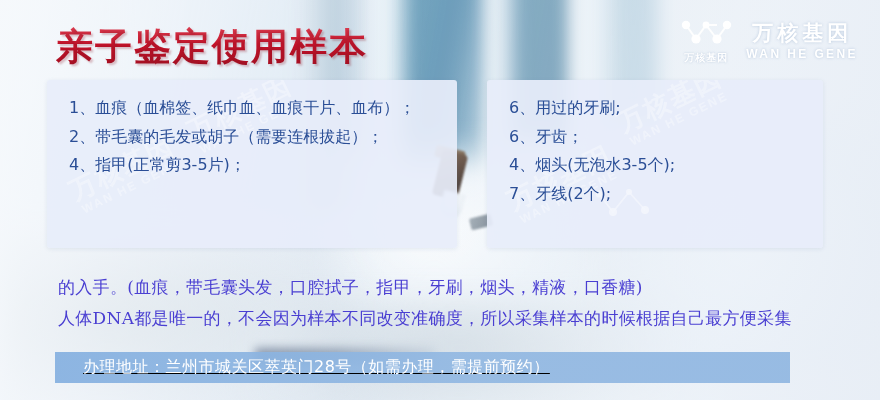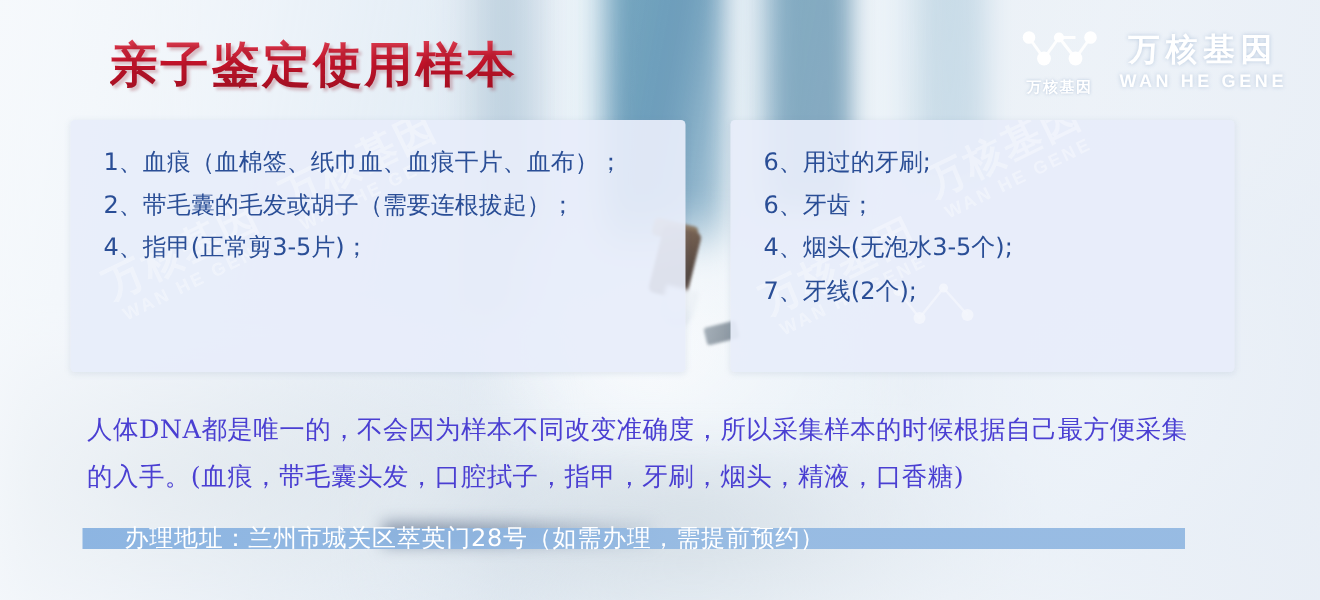--- a/index.html
+++ b/index.html
@@ -63,23 +63,23 @@
     background:linear-gradient(90deg,rgba(52,72,104,.75),rgba(120,140,168,.2));
     filter:blur(5px);
   }
   .bg-wash{
     position:absolute;inset:0;
     background:linear-gradient(100deg,rgba(246,249,252,.88) 0%,rgba(240,245,250,.45) 26%,rgba(236,243,249,.12) 42%,rgba(238,244,250,.35) 62%,rgba(236,242,249,.72) 82%,rgba(232,238,246,.85) 100%);
   }
 
   
   .title{
-    position:absolute;left:73px;top:22px;
+    position:absolute;left:56px;top:22px;
     font-family:Liberation Sans, sans-serif;
-    font-size:32px;font-weight:700;letter-spacing:2px;
+    font-size:37px;font-weight:700;letter-spacing:2px;
     color:#b3182b;
     background:linear-gradient(180deg,#e0485a 0%,#c4132a 45%,#9d0f21 100%);
     -webkit-background-clip:text;background-clip:text;-webkit-text-fill-color:transparent;
     text-shadow:2px 2px 2px rgba(140,20,35,.25);
     white-space:nowrap;
   }
 
   
   .logo{position:absolute;right:22px;top:18px;display:flex;align-items:center;gap:14px;}
   .logo-mark{display:flex;flex-direction:column;align-items:center;gap:3px;}
@@ -133,23 +133,23 @@
   .note{
     position:absolute;left:58px;top:272px;width:790px;
     font-family:"DejaVu Serif","Liberation Serif",serif;
     font-size:17px;line-height:31px;color:#4a3fd2;
     letter-spacing:.3px;
   }
   .note span{display:block;white-space:nowrap;}
 
   
   .addr-bar{
-    position:absolute;left:55px;top:352px;width:735px;height:14px;
+    position:absolute;left:55px;top:352px;width:735px;height:31px;
     background:linear-gradient(90deg,rgba(133,176,224,.92),rgba(146,184,226,.92) 55%,rgba(140,180,224,.88));
-    display:flex;align-items:center;
+    display:flex;align-items:center;text-decoration:underline;
   }
   .addr-text{
     font-family:"DejaVu Sans","Liberation Sans",sans-serif;
     font-size:16px;color:#ffffff;letter-spacing:.5px;padding-left:28px;white-space:nowrap;
   }
 </style>
 </head>
 <body>
 
 <div class="poster">
@@ -249,21 +249,21 @@
     </span>
     <div class="sample-list">
       <div class="sample-item">6、用过的牙刷;</div>
       <div class="sample-item">6、牙齿；</div>
       <div class="sample-item">4、烟头(无泡水3-5个);</div>
       <div class="sample-item">7、牙线(2个);</div>
     </div>
   </div>
 
   <div class="note">
+    <span>的入手。(血痕，带毛囊头发，口腔拭子，指甲，牙刷，烟头，精液，口香糖)</span>
     <span>人体DNA都是唯一的，不会因为样本不同改变准确度，所以采集样本的时候根据自己最方便采集</span>
-    <span>的入手。(血痕，带毛囊头发，口腔拭子，指甲，牙刷，烟头，精液，口香糖)</span>
   </div>
 
   <div class="addr-bar">
     <span class="addr-text">办理地址：兰州市城关区萃英门28号（如需办理，需提前预约）</span>
   </div>
 
 </div>
 
 </body></html>

